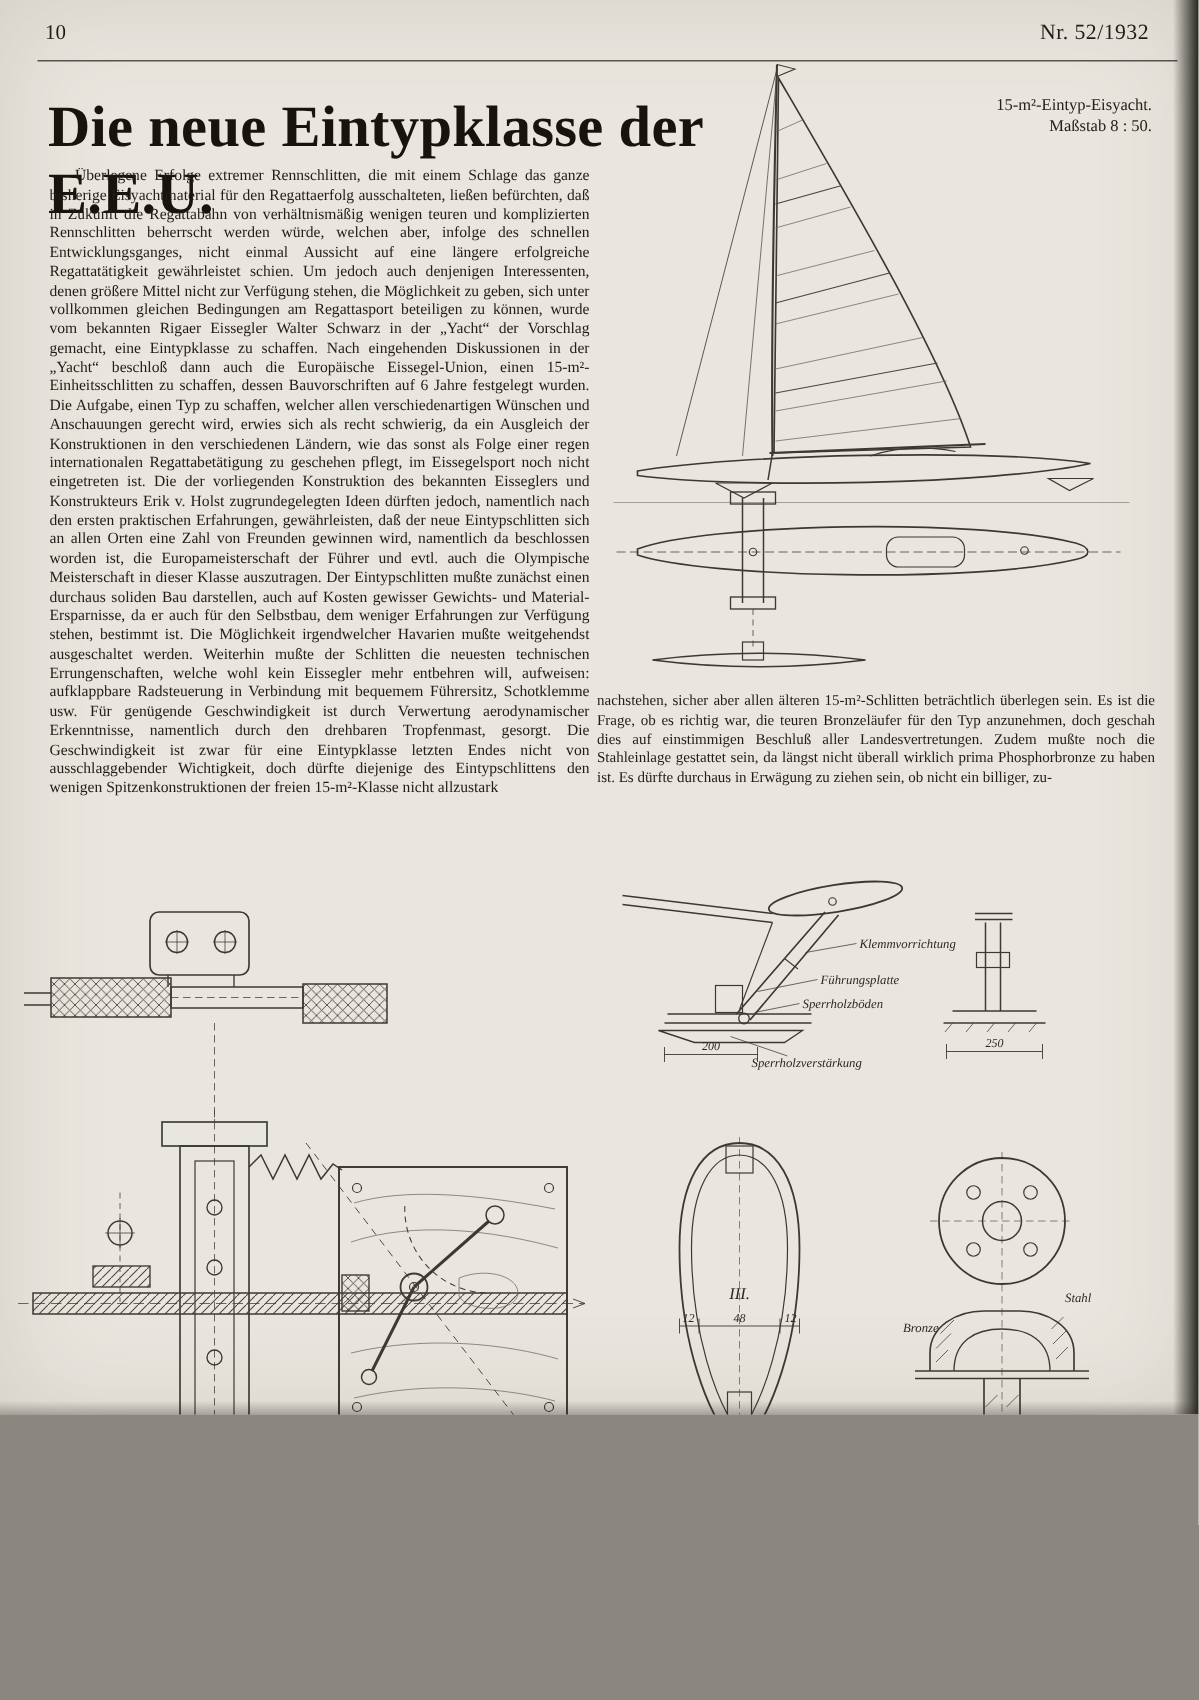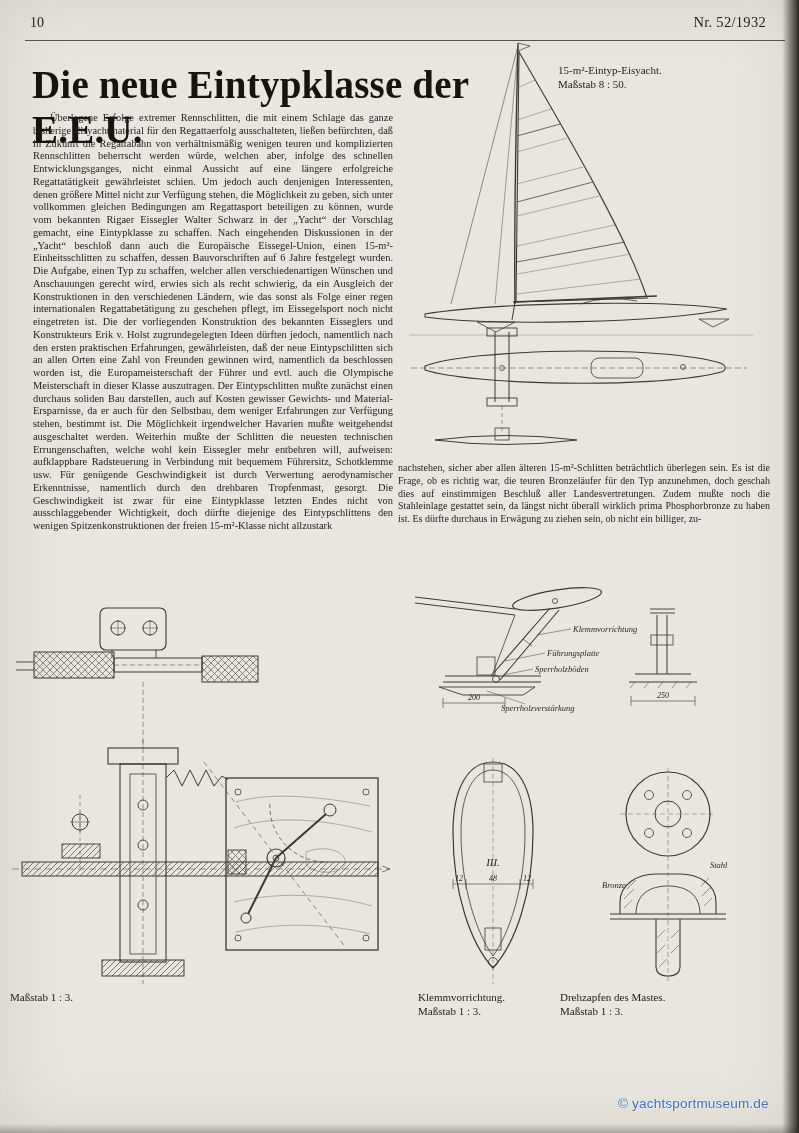--- a/index.html
+++ b/index.html
@@ -1,18 +1,18 @@
 <!DOCTYPE html>
 <html lang="de"><head>
 <meta charset="utf-8">
 <style>
   * { margin:0; padding:0; box-sizing:border-box; }
   body { width:799px; height:1133px; background:#8a8680; }
   .page {
-    position:relative; width:799px; height:1133px; overflow:hidden;
+    position:relative; width:799px; height:943px; overflow:hidden;
     background:#e9e6df;
     box-shadow: inset 0 0 70px rgba(95,85,60,.16);
     font-family:"Liberation Serif","DejaVu Serif",serif;
     color:#201d18;
   }
   .scan-edge-right { position:absolute; top:0; right:0; width:17px; height:100%;
     background:linear-gradient(to right, rgba(38,36,32,0) 0%, rgba(38,36,32,.45) 45%, #292723 100%); }
   .scan-edge-bottom { position:absolute; left:0; bottom:0; width:100%; height:9px;
     background:linear-gradient(to bottom, rgba(38,36,32,0), rgba(38,36,32,.30)); }
 
@@ -27,21 +27,21 @@
     position:absolute; left:33px; top:112px; width:360px; height:502px;
     font-size:10.4px; line-height:12.75px; text-align:justify; overflow:hidden;
     text-indent:17px; hyphens:auto; -webkit-hyphens:auto;
   }
   .body-right {
     position:absolute; left:398px; top:462px; width:372px; height:100px;
     font-size:10px; line-height:12.75px; text-align:justify; overflow:hidden;
     hyphens:auto; -webkit-hyphens:auto;
   }
 
-  .fig-caption { position:absolute; text-align:left; font-size:11px; line-height:13.5px; color:#24211b; }
+  .fig-caption { position:absolute; text-align:right; font-size:11px; line-height:13.5px; color:#24211b; }
   #cap-yacht    { left:558px; top:64px;  width:210px; }
   #cap-steering { left:406px; top:734px; width:332px; }
   #cap-schot    { left:10px;  top:991px; width:382px; }
   #cap-mast     { left:418px; top:991px; width:152px; }
   #cap-dreh     { left:560px; top:991px; width:164px; }
 
   svg.fig { position:absolute; }
   #fig-yacht    { left:395px; top:36px;  }
   #fig-steering { left:405px; top:583px; }
   #fig-schot    { left:8px;   top:600px; }

